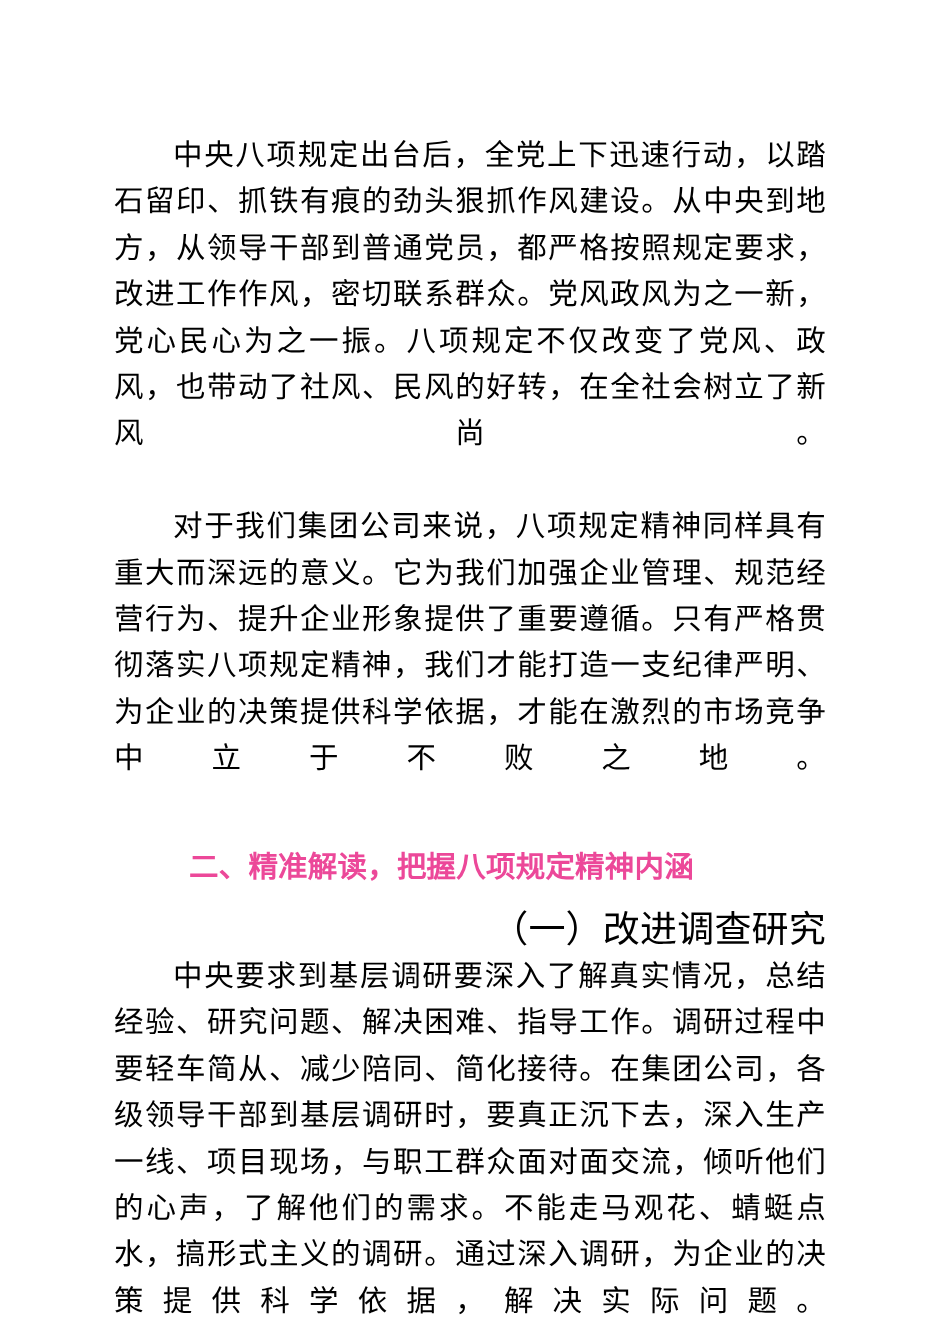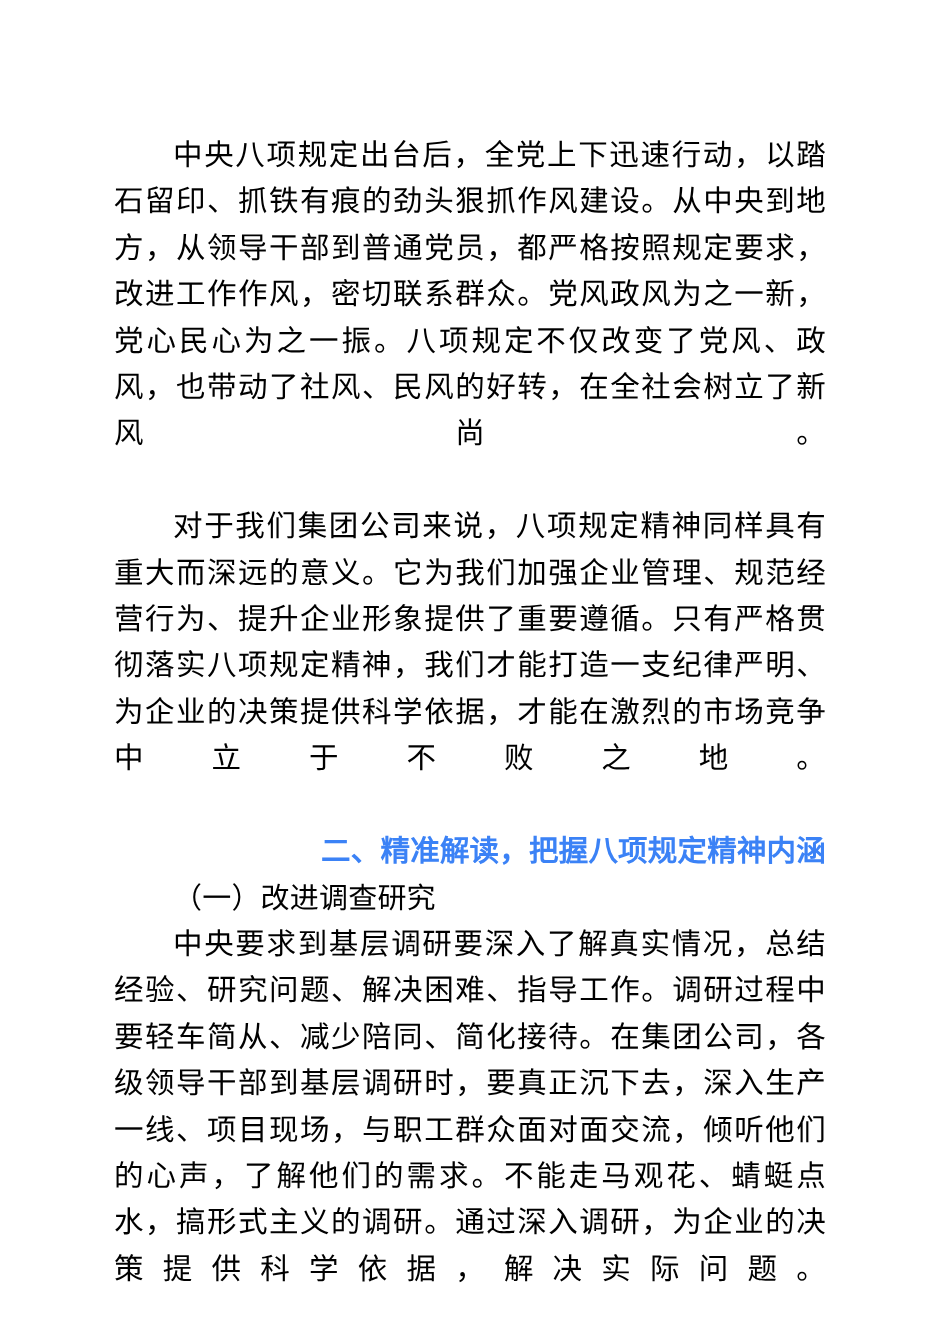--- a/index.html
+++ b/index.html
@@ -35,41 +35,41 @@
     text-align: justify;
     text-justify: inter-character;
     text-indent: 59px;
     letter-spacing: 0.2px;
     font-weight: 400;
     -webkit-font-smoothing: antialiased;
   }
 
   
   .heading-1 {
-    margin: 0;
+    margin: 16px;
     font-family: "DejaVu Sans", "Liberation Sans", sans-serif;
     font-size: 29.5px;
     line-height: 46.4px;
-    color: #3b82f6;
+    color: #ec4899;
     font-weight: 700;
     text-indent: 59px;
-    text-align: right;
+    text-align: left;
     letter-spacing: 0.2px;
   }
 
   
   .heading-2 {
     margin: 0;
     font-family: "DejaVu Serif", "Liberation Serif", serif;
-    font-size: 29px;
+    font-size: 37px;
     line-height: 46.4px;
     color: #000000;
     font-weight: 400;
     text-indent: 59px;
-    text-align: left;
+    text-align: right;
     letter-spacing: 0.2px;
   }
 
   
   .para::after {
     content: "";
     display: inline-block;
     width: 100%;
   }
 </style>

